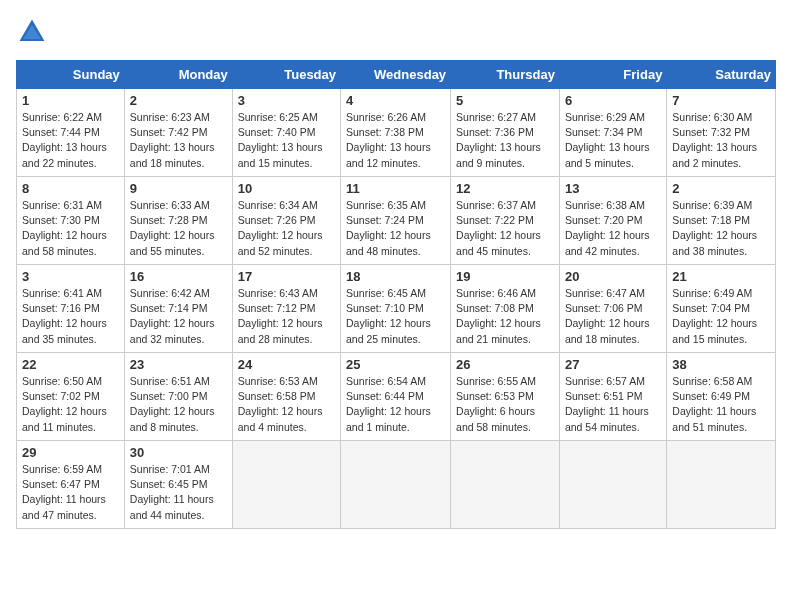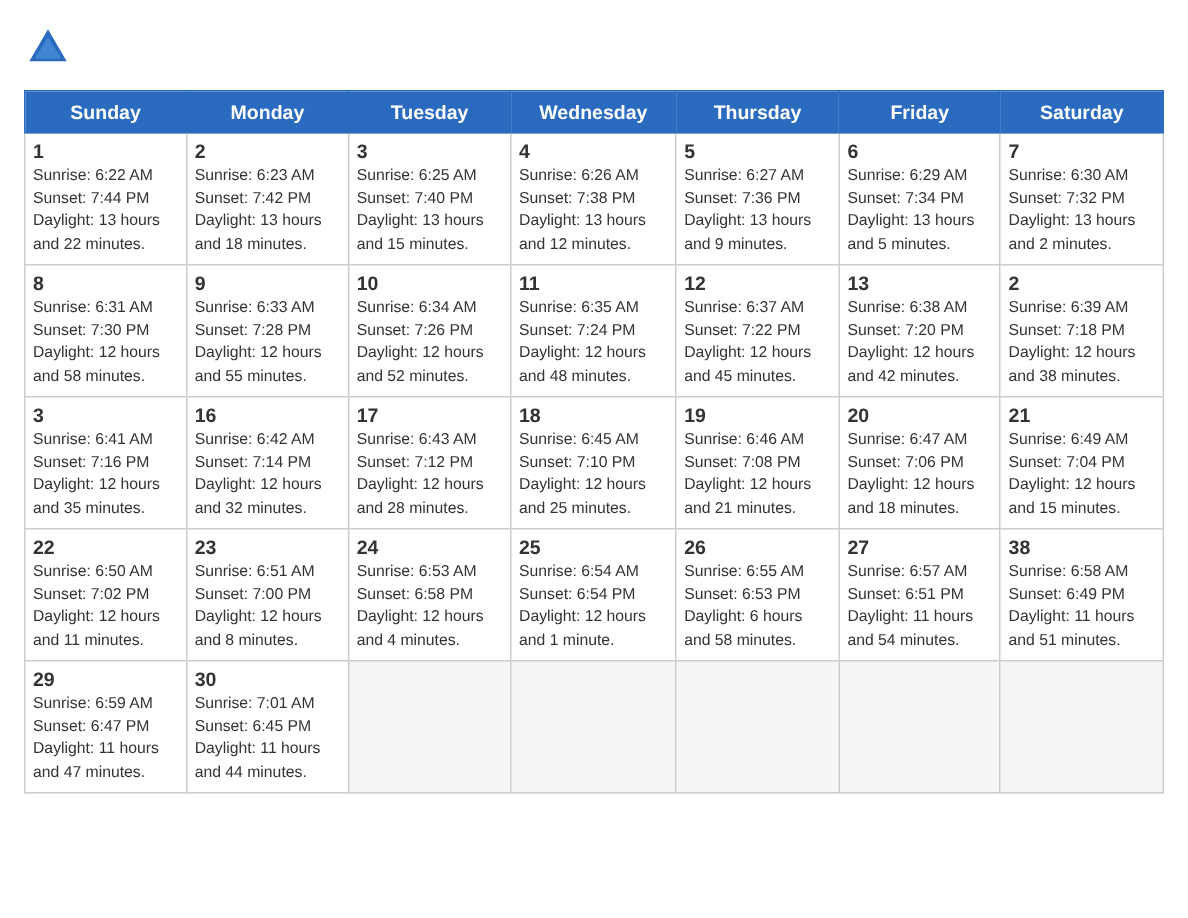--- a/index.html
+++ b/index.html
@@ -55,21 +55,21 @@
     .calendar {
       width: 100%;
       border-collapse: collapse;
     }
     .calendar th {
       background: #2a6bbf;
       color: #fff;
       font-size: 13px;
       font-weight: bold;
       padding: 6px 4px;
-      text-align: center;
+      text-align: right;
       border: 1px solid #2a6bbf;
     }
     .calendar td {
       border: 1px solid #ccc;
       vertical-align: top;
       padding: 4px 5px;
       width: 113px;
       min-height: 80px;
       font-size: 11px;
       color: #333;
@@ -224,21 +224,21 @@
         <td>
           <span class="day-num">23</span>
           <div class="day-info"><span>Sunrise: 6:51 AM</span><br><span>Sunset: 7:00 PM</span><br><span>Daylight: 12 hours and 8 minutes.</span></div>
         </td>
         <td>
           <span class="day-num">24</span>
           <div class="day-info"><span>Sunrise: 6:53 AM</span><br><span>Sunset: 6:58 PM</span><br><span>Daylight: 12 hours and 4 minutes.</span></div>
         </td>
         <td>
           <span class="day-num">25</span>
-          <div class="day-info"><span>Sunrise: 6:54 AM</span><br><span>Sunset: 6:54 PM</span><br><span>Daylight: 12 hours and 1 minute.</span></div>
+          <div class="day-info"><span>Sunrise: 6:54 AM</span><br><span>Sunset: 6:44 PM</span><br><span>Daylight: 12 hours and 1 minute.</span></div>
         </td>
         <td>
           <span class="day-num">26</span>
           <div class="day-info"><span>Sunrise: 6:55 AM</span><br><span>Sunset: 6:53 PM</span><br><span>Daylight: 6 hours and 58 minutes.</span></div>
         </td>
         <td>
           <span class="day-num">27</span>
           <div class="day-info"><span>Sunrise: 6:57 AM</span><br><span>Sunset: 6:51 PM</span><br><span>Daylight: 11 hours and 54 minutes.</span></div>
         </td>
         <td>

